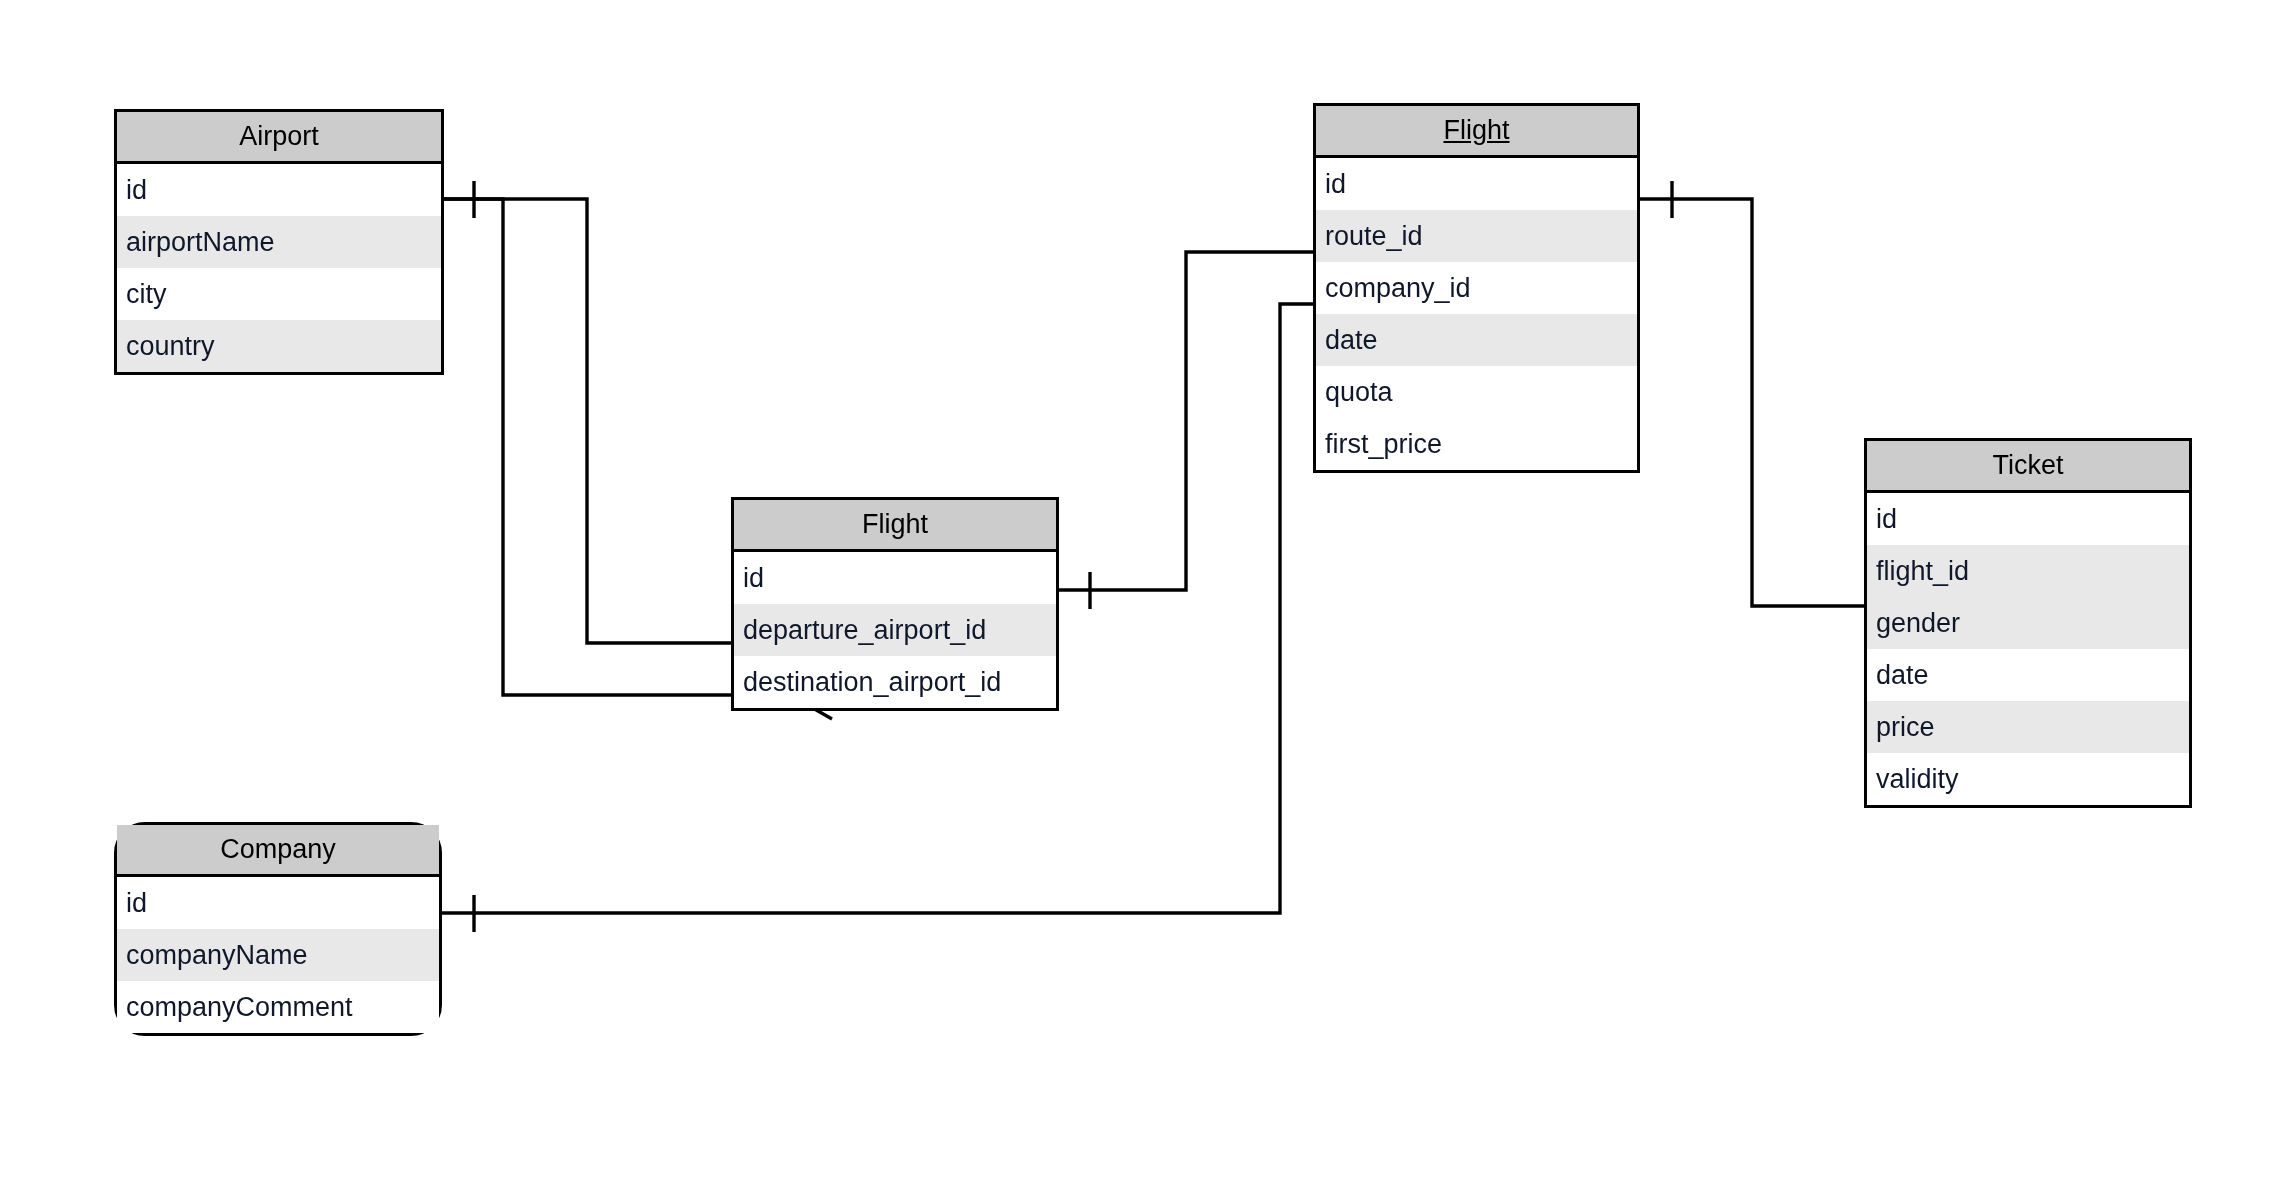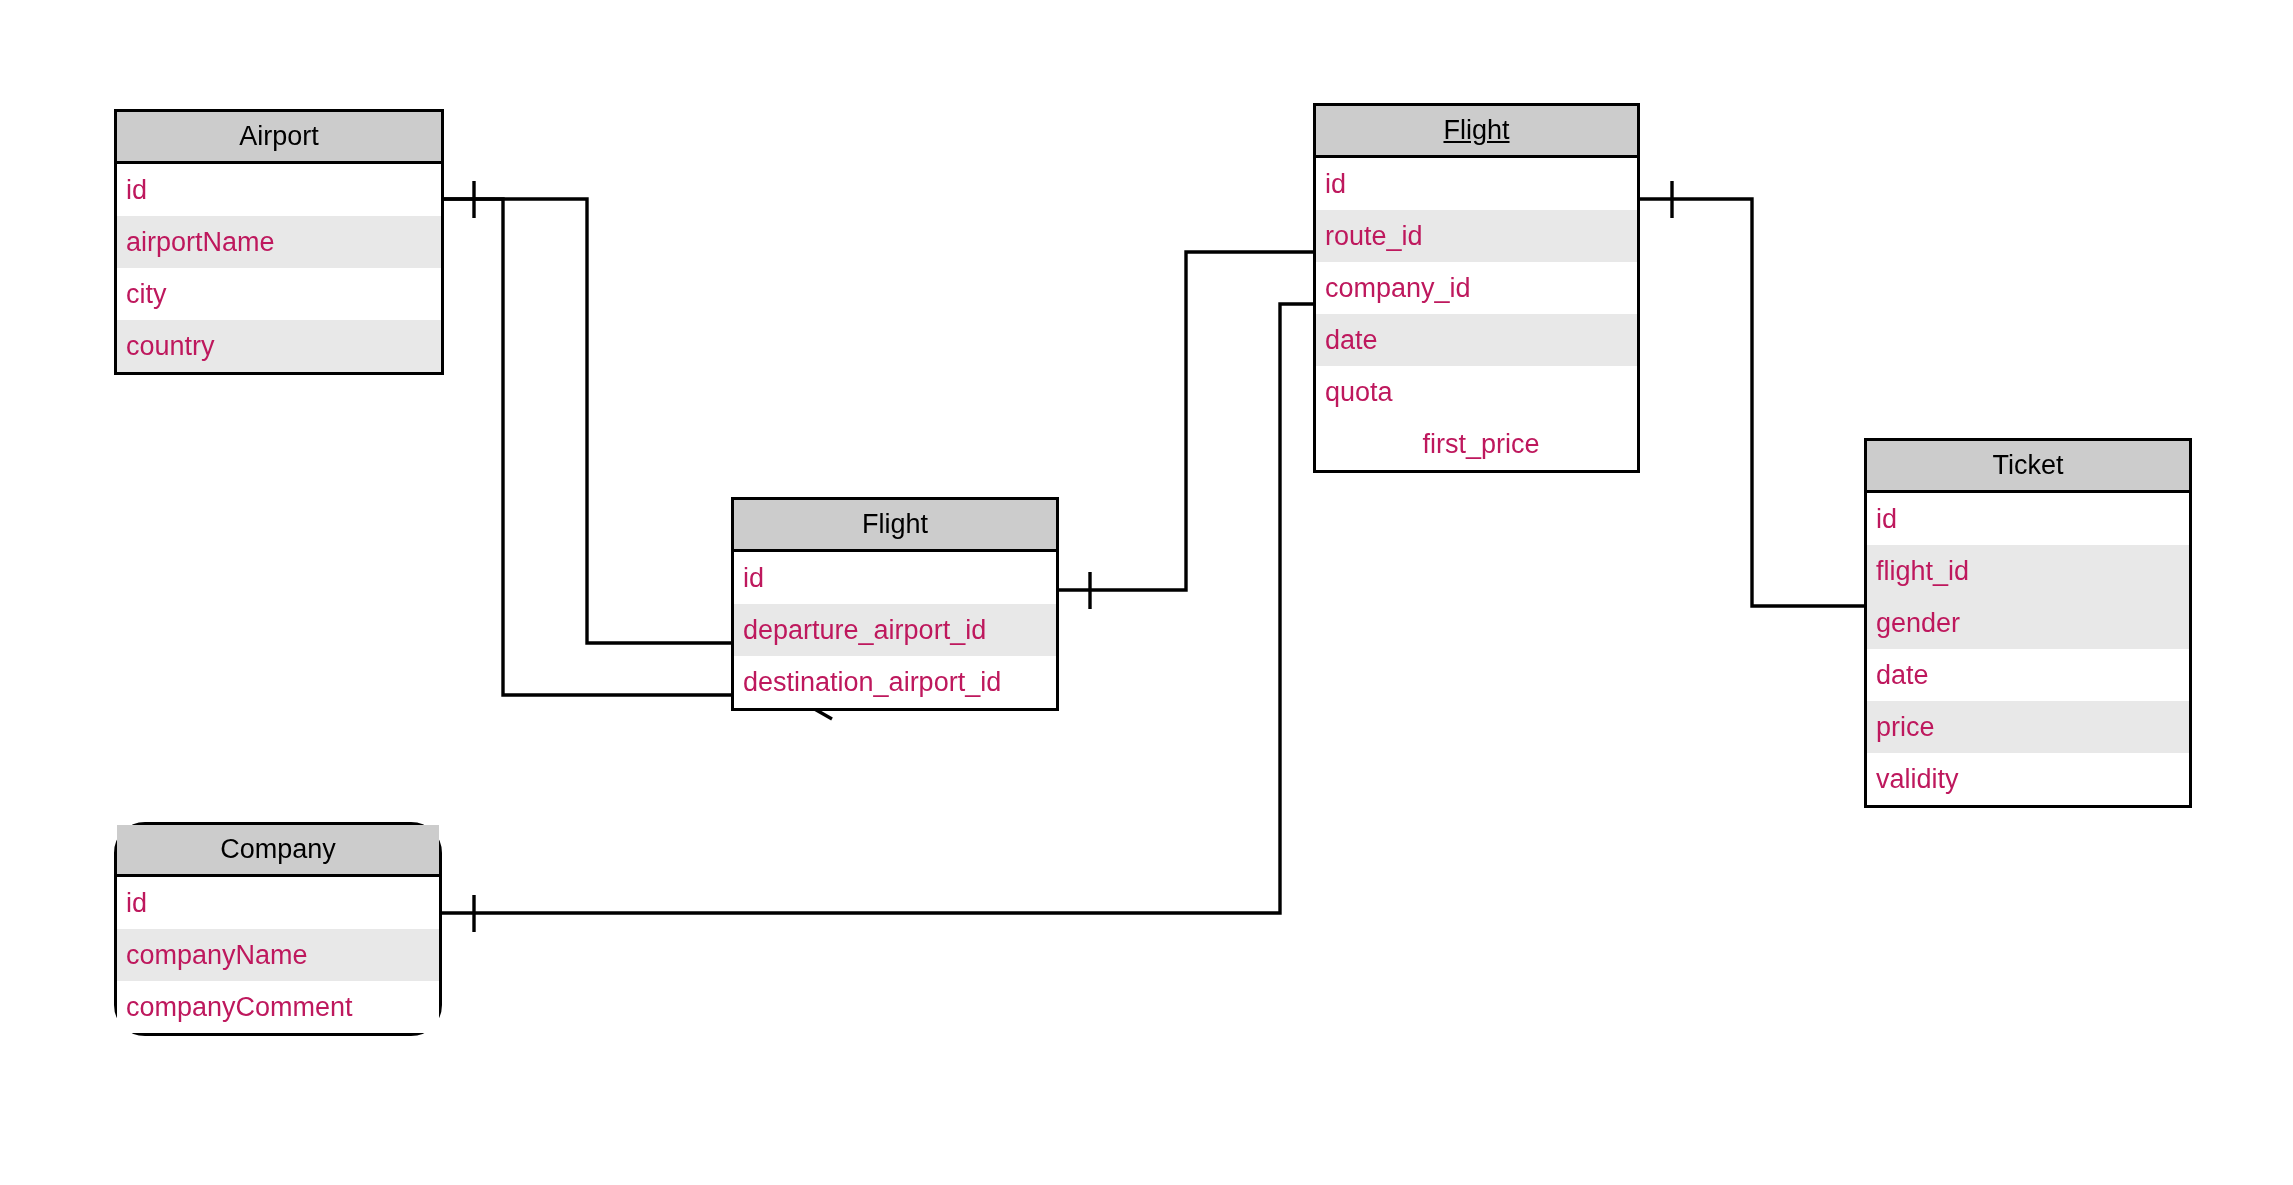--- a/index.html
+++ b/index.html
@@ -48,21 +48,21 @@
   }
   .attr-list {
     display: block;
   }
   .attr {
     box-sizing: border-box;
     height: 52px;
     line-height: 52px;
     padding-left: 9px;
     font-size: 27px;
-    color: #be185d;
+    color: #0f172a;
     background: #ffffff;
     white-space: nowrap;
     overflow: hidden;
   }
   .attr.alt {
     background: #e8e8e8;
   }
 </style>
 </head>
 <body>
@@ -132,21 +132,21 @@
       </div>
     </div>
     <div class="entity" style="left: 1313px; top: 103px; width: 327px; border-color: rgb(0, 0, 0);">
       <div class="entity-title" style="background: rgb(204, 204, 204); text-decoration: underline;">Flight</div>
       <div class="attr-list">
         <div class="attr" style="background: rgb(255, 255, 255);">id</div>
         <div class="attr alt" style="background: rgb(232, 232, 232);">route_id</div>
         <div class="attr" style="background: rgb(255, 255, 255);">company_id</div>
         <div class="attr alt" style="background: rgb(232, 232, 232);">date</div>
         <div class="attr" style="background: rgb(255, 255, 255);">quota</div>
-        <div class="attr" style="background: rgb(255, 255, 255); text-align: center;">first_price</div>
+        <div class="attr" style="background: rgb(255, 255, 255);">first_price</div>
       </div>
     </div>
     <div class="entity" style="left: 1864px; top: 438px; width: 328px; border-color: rgb(0, 0, 0);">
       <div class="entity-title" style="background: rgb(204, 204, 204);">Ticket</div>
       <div class="attr-list">
         <div class="attr" style="background: rgb(255, 255, 255);">id</div>
         <div class="attr alt" style="background: rgb(232, 232, 232);">flight_id</div>
         <div class="attr alt" style="background: rgb(232, 232, 232);">gender</div>
         <div class="attr" style="background: rgb(255, 255, 255);">date</div>
         <div class="attr alt" style="background: rgb(232, 232, 232);">price</div>

